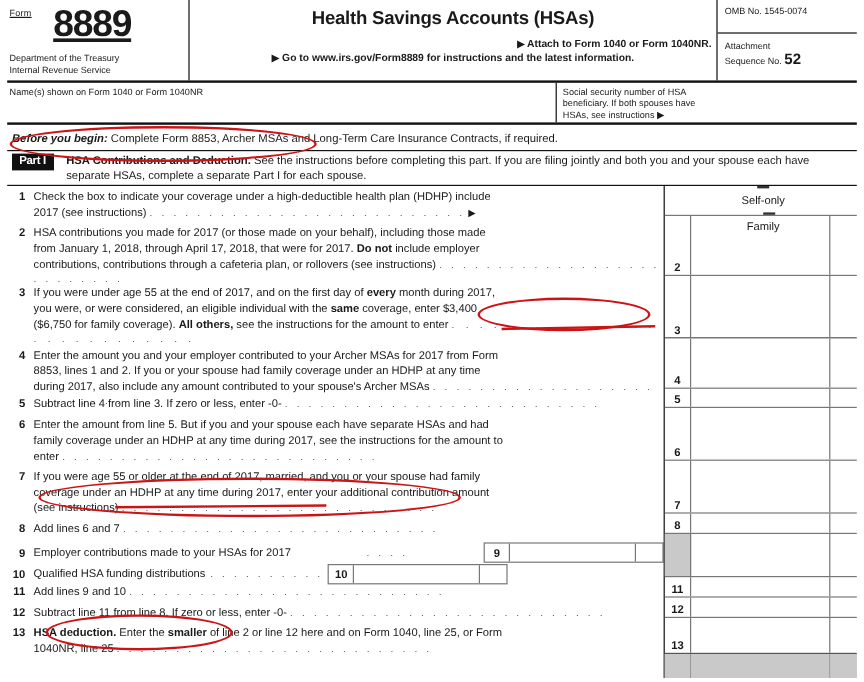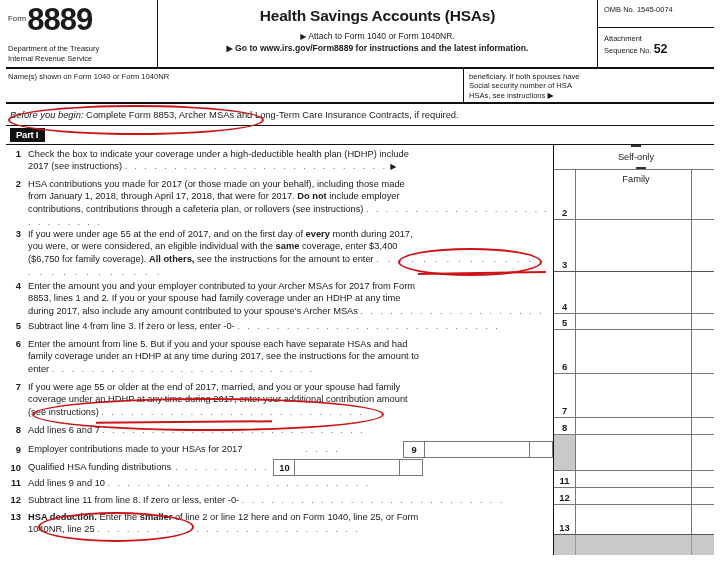--- a/index.html
+++ b/index.html
@@ -8,42 +8,42 @@
     background:#ffffff;
     font-family:"Liberation Sans",sans-serif;
     color:#1a1a1a;
     -webkit-font-smoothing:antialiased;
   }
   .form{position:relative;width:720px;height:568px;box-sizing:border-box;padding:0 6px;}
 
   
   .hdr{display:flex;align-items:stretch;border-bottom:2.5px solid #111;}
   .hdr-left{width:152px;flex:0 0 152px;border-right:1.5px solid #111;padding:2px 0 2px 2px;box-sizing:border-box;}
-  .form-no-row{display:flex;align-items:center;gap:1px;padding-top:4px;}
+  .form-no-row{display:flex;align-items:flex-start;gap:18px;padding-top:4px;text-decoration:underline;}
   .form-word{font-size:7.5px;letter-spacing:.2px;padding-bottom:3px;}
   .form-num{font-size:31px;font-weight:bold;line-height:.92;letter-spacing:-1px;}
   .dept{font-size:7.5px;line-height:10.5px;padding-top:9px;}
   .hdr-mid{flex:1;padding:3px 4px 2px;box-sizing:border-box;border-right:1.5px solid #111;text-align:center;}
   .main-title{font-size:15.5px;font-weight:bold;letter-spacing:-.2px;margin-top:4px;}
-  .attach{font-size:8.6px;font-weight:normal;margin-top:6px;}
+  .attach{font-size:8.6px;font-weight:bold;margin-top:6px;text-align:right;}
   .attach2{font-size:8.6px;font-weight:bold;margin-top:2px;}
   .arw{font-size:8px;}
   .hdr-right{width:116px;flex:0 0 116px;box-sizing:border-box;display:flex;flex-direction:column;}
   .omb{font-size:7.5px;padding:5px 0 0 6px;height:28px;box-sizing:border-box;border-bottom:1px solid #111;}
   .attseq{font-size:7.5px;padding:6px 0 0 6px;line-height:10px;}
   .attseq .big{font-size:12.5px;font-weight:bold;}
 
   
   .namerow{display:flex;border-bottom:2.5px solid #111;height:33px;}
   .namecell{flex:1;border-right:1.5px solid #111;font-size:7.6px;padding:3px 2px 0;box-sizing:border-box;}
   .ssncell{width:250px;flex:0 0 250px;font-size:7.6px;line-height:9.6px;padding:3px 2px 0 5px;box-sizing:border-box;}
 
   
   .bub{font-size:9.4px;padding:5px 2px 5px 4px;border-bottom:1.5px solid #111;}
-  .bub i{font-weight:normal;font-style:italic;}
+  .bub i{font-weight:bold;font-style:italic;}
 
   
   .partrow{display:flex;align-items:flex-start;padding:2px 2px 2px 4px;border-bottom:1.5px solid #111;}
   .partbadge{background:#111;color:#fff;font-size:9.6px;font-weight:bold;padding:1.5px 7px 1.5px 6px;margin-right:10px;letter-spacing:-.3px;flex:0 0 auto;}
   .parttext{font-size:9.4px;line-height:12.4px;flex:1;}
   .parttext b{font-weight:bold;}
 
   
   .body{display:flex;}
   .left{flex:1;min-width:0;}
@@ -120,35 +120,36 @@
         </div>
       </div>
     </div>
   </div>
 
   <div class="namerow">
     <div class="namecell">
       <span>Name(s) shown on Form 1040 or Form 1040NR</span>
     </div>
     <div class="ssncell">
+      <div>Social security number of HSA</div>
       <div>beneficiary. If both spouses have</div>
-      <div>Social security number of HSA</div>
       <div>
         <span>HSAs, see instructions</span>
         <span class="arw">▶</span>
       </div>
     </div>
   </div>
 
   <div class="bub">
     <i>Before you begin:</i><span> Complete Form 8853, Archer MSAs and Long-Term Care Insurance Contracts, if required.</span>
   </div>
 
   <div class="partrow">
     <span class="partbadge">Part I</span>
+    <span class="parttext"><b>HSA Contributions and Deduction.</b><span> See the instructions before completing this part. If you are filing jointly and both you and your spouse each have separate HSAs, complete a separate Part I for each spouse.</span></span>
   </div>
 
   <div class="body">
 
     <div class="left">
 
       <div class="ln" style="height:31px;padding-top:3px;">
         <span class="num">1</span>
         <span class="txt">
           <span>Check the box to indicate your coverage under a high-deductible health plan (HDHP) include</span><br>

